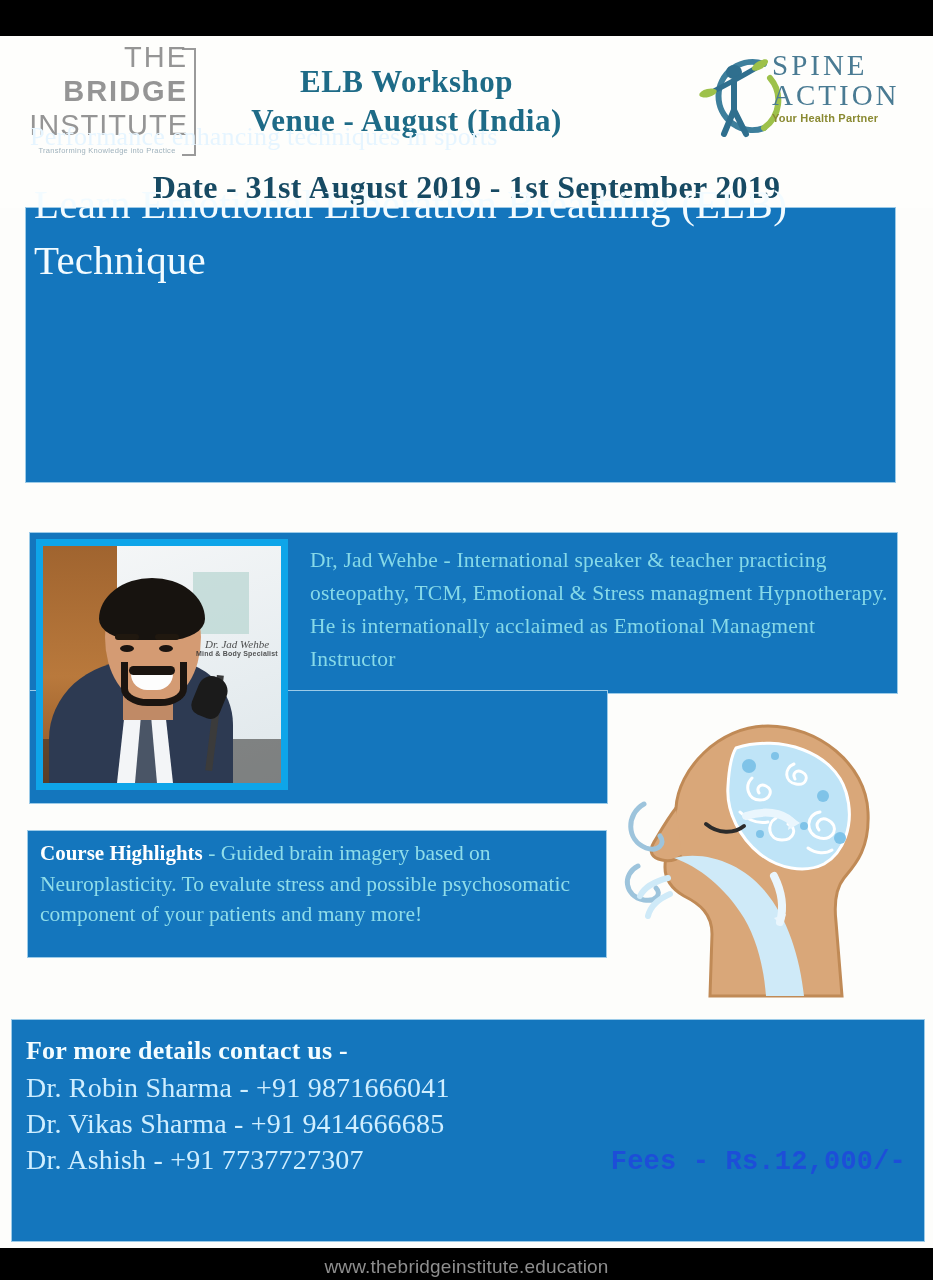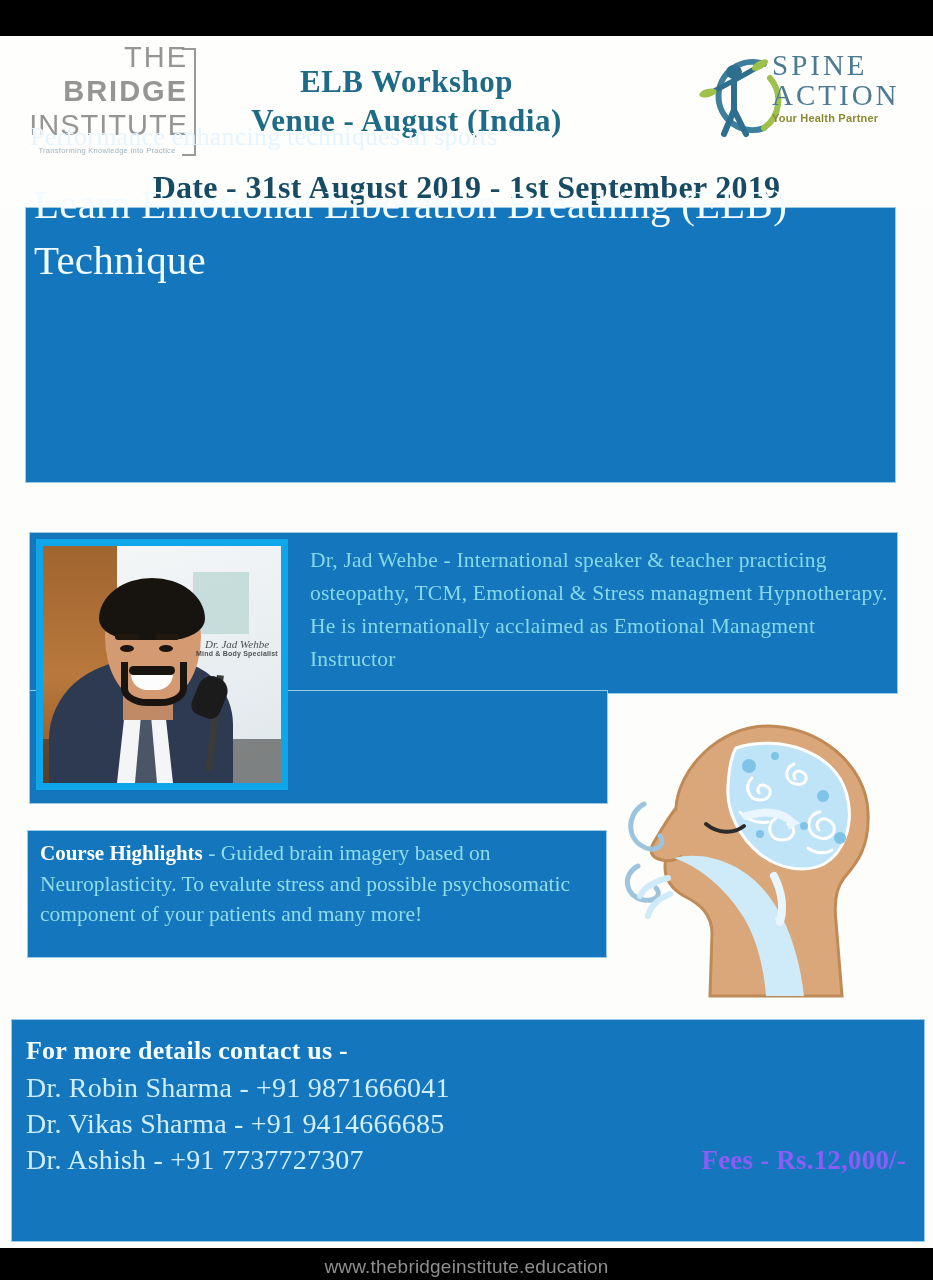--- a/index.html
+++ b/index.html
@@ -372,23 +372,24 @@
   #contact-inner .ct-lastrow {
     display: flex;
     align-items: baseline;
     justify-content: space-between;
     width: 884px;
     text-align: right;
   }
   #contact-inner .ct-fees {
     font-weight: bold;
     font-size: 27px;
-    color: #8b5cf6;
+    color: #1d4ed8;
     letter-spacing: .2px;
     padding-right: 4px;
+    font-family: Liberation Mono, monospace;
   }
 
   
   #footer {
     position: absolute;
     left: 0; top: 1212px;
     width: 933px; height: 52px;
     background: #000000;
   }
   #footer-url {

